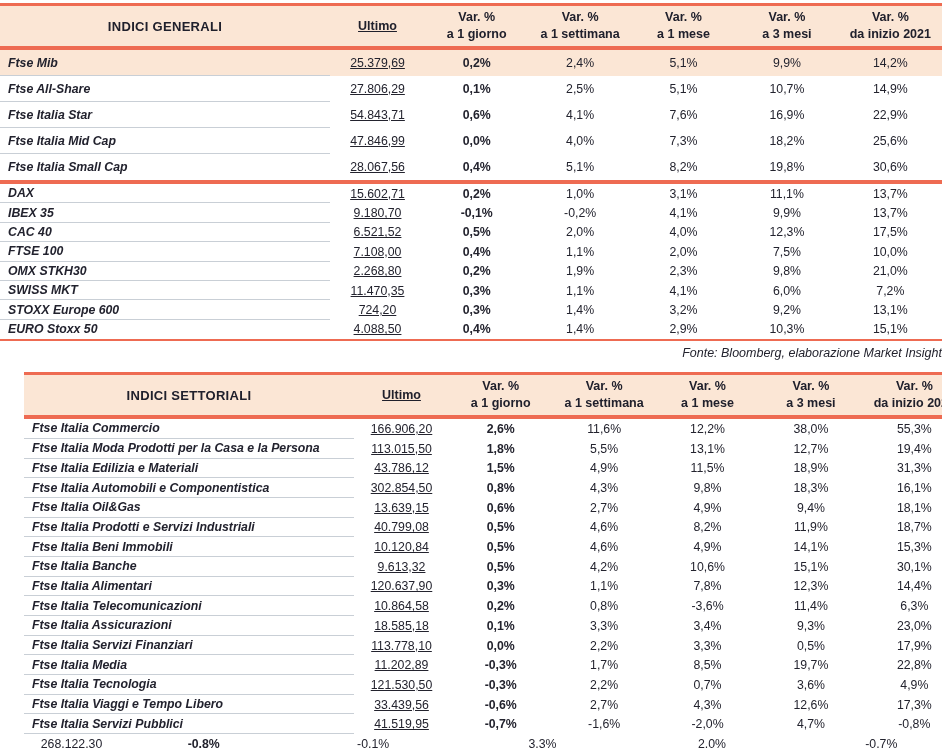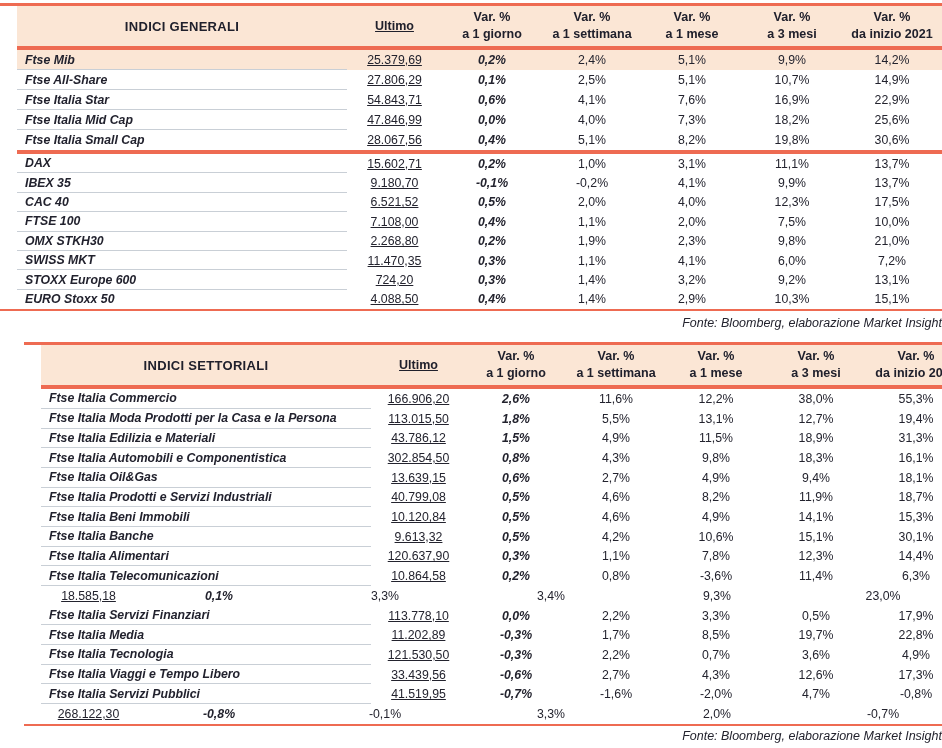--- a/index.html
+++ b/index.html
@@ -4,58 +4,58 @@
 <style>
   * { margin:0; padding:0; box-sizing:border-box; }
   html,body { background:#ffffff; }
   body {
     width:942px; height:748px; overflow:hidden;
     font-family:"Liberation Sans", sans-serif;
     color:#22222e;
   }
   .page { width:942px; height:748px; padding-top:3px; }
 
-  .ftable { width:942px; border-top:3px solid #ee6b52; border-bottom:2px solid #ee6b52;padding-left:17px; }
+  .ftable { width:942px; border-top:3px solid #ee6b52; border-bottom:2px solid #ee6b52; }
 
   .thead { display:flex; background:#fbe6d5; height:40px; }
   .sep { height:2px; background:#ffffff; border-top:2px solid #ee6b52; border-bottom:2px solid #ee6b52; }
 
   .name-col  { width:330px; flex:0 0 330px; }
   .ultimo-col{ width:95px;  flex:0 0 95px;text-decoration:underline; }
   .var-cols  { flex:1; display:flex; }
   .var-col   { flex:1; }
 
   .title {
     display:flex; align-items:center; justify-content:center;
     font-weight:bold; font-size:13px; letter-spacing:.3px; color:#20202c;
   }
   .colhead {
     display:flex; flex-direction:column; align-items:center; justify-content:center;
     font-weight:bold; font-size:12.5px; color:#20202c; line-height:17px;
   }
   .tbody { width:100%; }
   .row { display:flex; align-items:stretch; }
-  .g1 .row { height:20px; }
+  .g1 .row { height:26px; }
   .g2 .row { height:19.4px; }
   .t2 .row { height:19.7px; }
   .row.hl { background:#fbe6d5; }
 
   .rowname {
     display:flex; align-items:center;
     font-weight:bold; font-style:italic; font-size:12.3px;
     padding-left:8px; white-space:nowrap; overflow:hidden;
     border-bottom:1px solid #c9cfd6;
   }
   .tbody .row:last-child .rowname { border-bottom:none; }
 
   .num {
     display:flex; align-items:center; justify-content:center;
     font-size:12.3px; color:#23232e; white-space:nowrap;
   }
-  .num.bold { font-weight:bold;font-style:italic; }
+  .num.bold { font-weight:bold; }
 
   .source {
     width:942px; text-align:right; padding-right:0;
     font-style:italic; font-size:12.5px; color:#23232e;
     height:18px; line-height:18px; margin-top:3px;
   }
   .t2 { margin-top:10px;margin-left:24px; }
   .source.last { margin-top:3px; height:15px; line-height:14px; }
 </style>
 </head>
@@ -370,20 +370,21 @@
           <div class="name-col rowname">Ftse Italia Telecomunicazioni</div>
           <div class="ultimo-col num">10.864,58</div>
           <div class="var-col num bold">0,2%</div>
           <div class="var-col num">0,8%</div>
           <div class="var-col num">-3,6%</div>
           <div class="var-col num">11,4%</div>
           <div class="var-col num">6,3%</div>
         </div>
 
         <div class="row">
+          <div class="name-col rowname">Ftse Italia Assicurazioni</div>
           <div class="ultimo-col num">18.585,18</div>
           <div class="var-col num bold">0,1%</div>
           <div class="var-col num">3,3%</div>
           <div class="var-col num">3,4%</div>
           <div class="var-col num">9,3%</div>
           <div class="var-col num">23,0%</div>
         </div>
 
         <div class="row">
           <div class="name-col rowname">Ftse Italia Servizi Finanziari</div>

